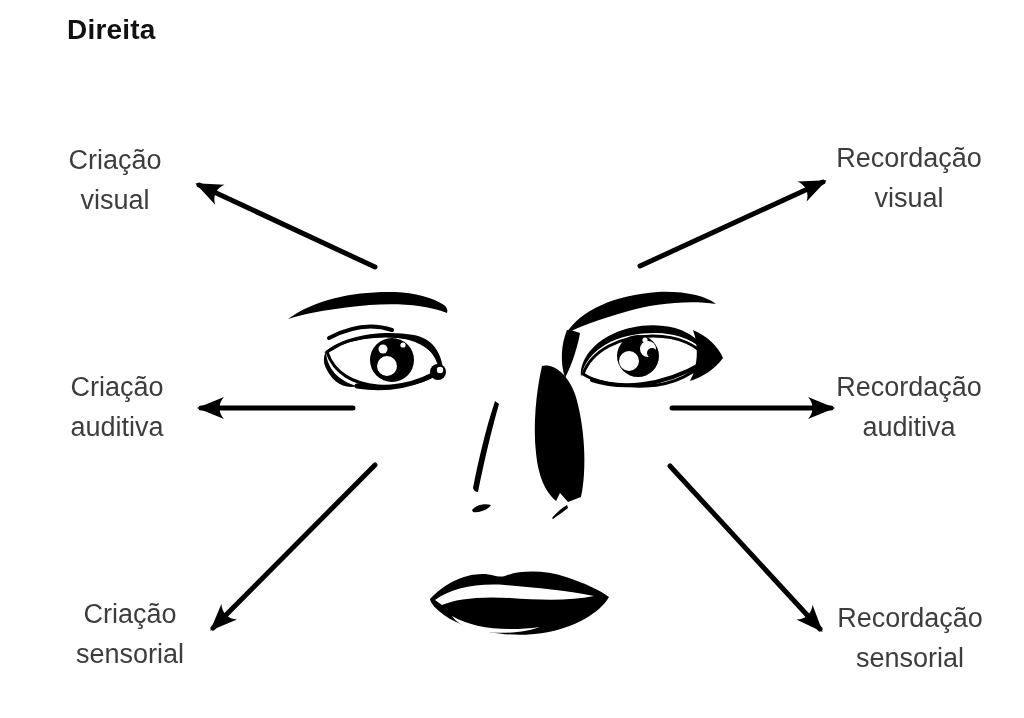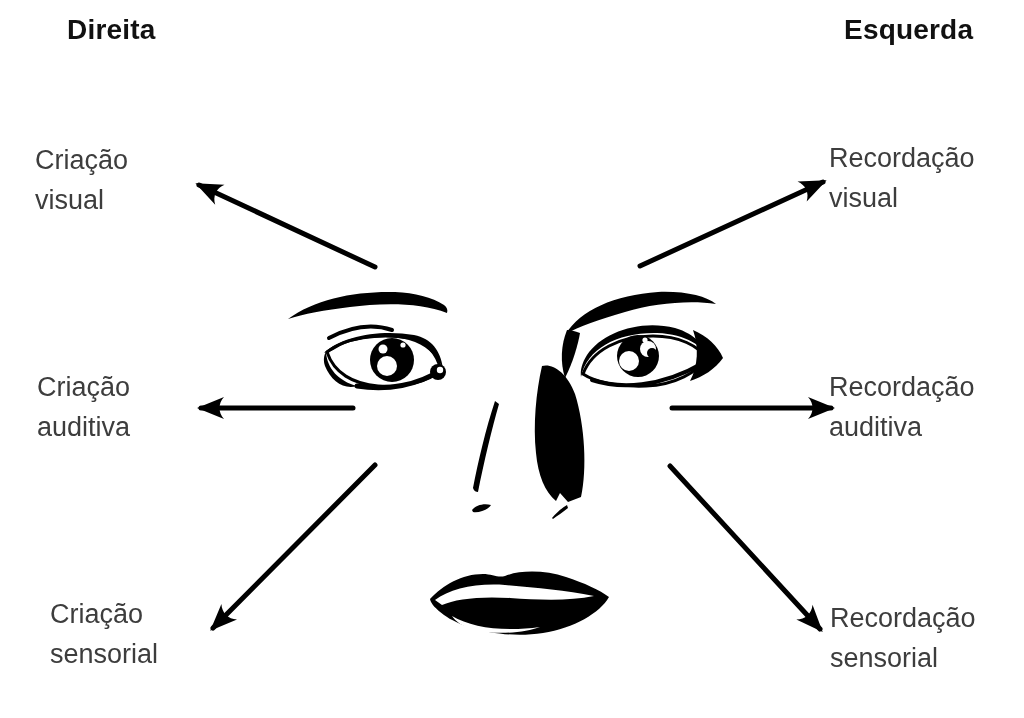--- a/index.html
+++ b/index.html
@@ -19,37 +19,37 @@
     color: #111111;
     letter-spacing: 0.2px;
     white-space: nowrap;
   }
   .side-header.left  { left: 67px; top: 14px; }
   .side-header.right { left: 844px; top: 14px; }
 
   .cue-label {
     position: absolute;
     width: 160px;
+    text-align: center;
     font-size: 27px;
     line-height: 40px;
     font-weight: 400;
     color: #3d3d3d;
   }
   .cue-label .ln { display: block; }
 
   #diagram-svg { position: absolute; left: 0; top: 0; }
   .arrow-line { stroke-linecap: round; }
 </style>
 </head>
 <body>
 
 <div class="stage">
 
   <div class="side-header left">Direita</div>
-  <div class="side-header right">Esquerda</div>
 
   <div class="cue-label" style="left:35px; top:140px;">
     <span class="ln">Criação</span>
     <span class="ln">visual</span>
   </div>
   <div class="cue-label" style="left:829px; top:138px;">
     <span class="ln">Recordação</span>
     <span class="ln">visual</span>
   </div>
   <div class="cue-label" style="left:37px; top:367px;">

